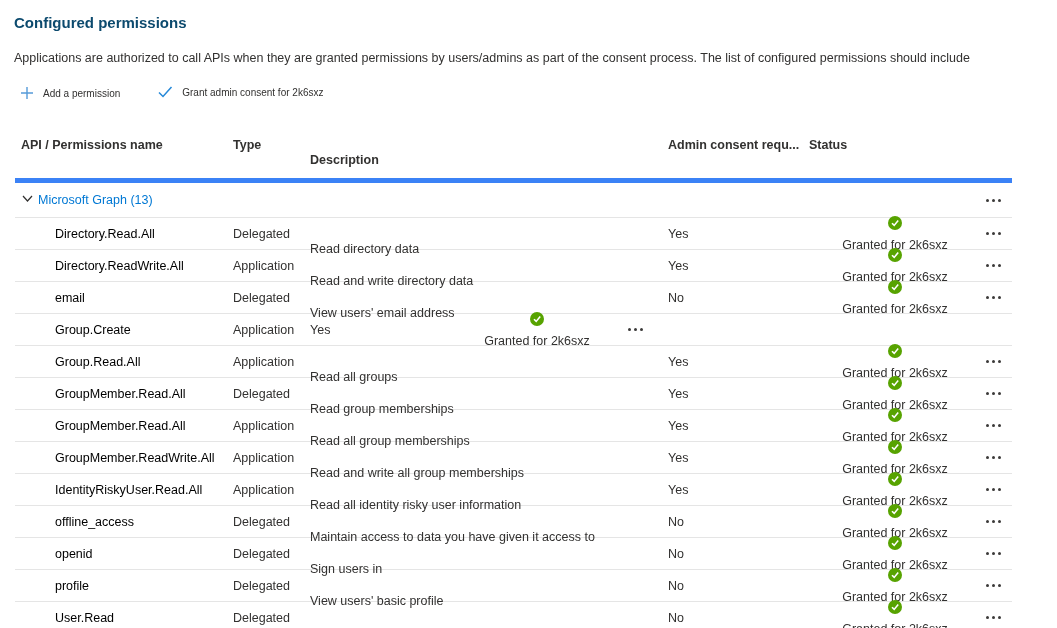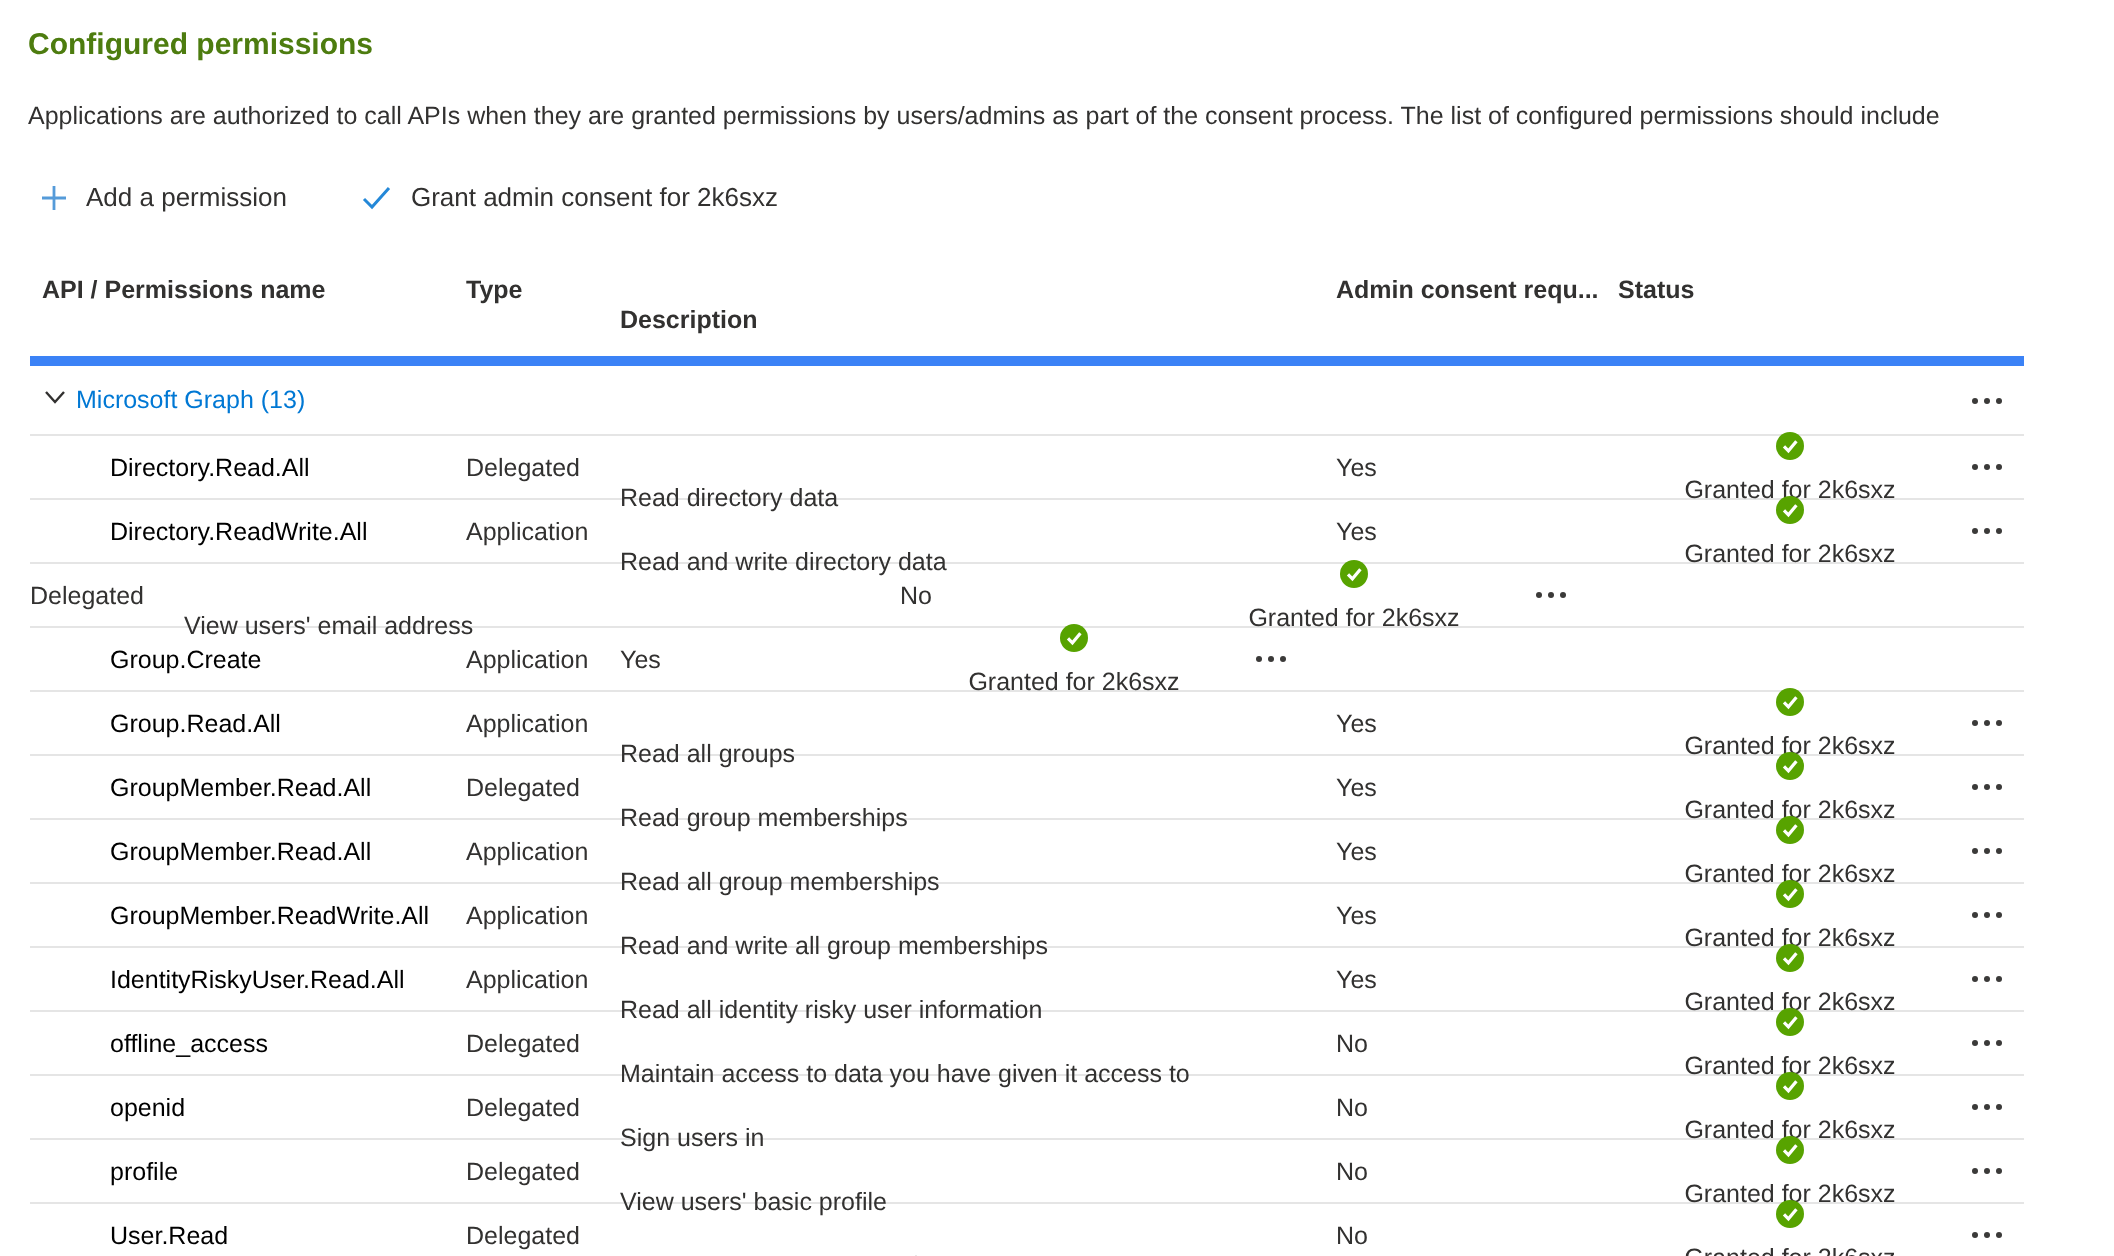--- a/index.html
+++ b/index.html
@@ -9,42 +9,42 @@
     color: #323130;
     font-family: "Liberation Sans", "DejaVu Sans", sans-serif;
     font-size: 12.5px;
   }
   .page { padding: 13px 12px 0 14px; }
 
   .page-title {
     font-size: 15px;
     font-weight: 700;
     line-height: 20px;
-    color: #4d7c0f;
+    color: #0c4a6e;
   }
 
   .intro {
     margin-top: 17px;
     line-height: 17px;
     color: #323130;
   }
   .intro a {
     color: #0078d4;
     text-decoration: none;
     cursor: pointer;
   }
 
   .toolbar {
     margin-top: 19px;
     margin-left: 6px;
     height: 25px;
     display: flex;
-    align-items: center;
+    align-items: flex-start;
     gap: 38px;
-    font-size: 13px;
+    font-size: 10px;
   }
   .toolbar-btn {
     display: flex;
     align-items: center;
     gap: 9px;
     background: none;
     border: none;
     font: inherit;
     color: #323130;
     cursor: pointer;
@@ -225,20 +225,23 @@
         <div class="c c6">
           <button class="more-btn" aria-label="more">
             <span class="dot"></span>
               <span class="dot"></span>
               <span class="dot"></span>
           </button>
         </div>
       </div>
 
       <div class="row">
+        <div class="c c1">
+          <a href="#" class="perm-link">email</a>
+        </div>
         <div class="c c2">Delegated</div>
         <div class="c c3">View users' email address</div>
         <div class="c c4">No</div>
         <div class="c c5">
           <span class="status-wrap">
             <span class="status-icon">
               <svg width="10" height="10" viewBox="0 0 10 10">
                 <path d="M2 5.2 L4.2 7.4 L8.2 2.6" stroke="#ffffff" stroke-width="1.6" fill="none"></path>
               </svg>
             </span>

